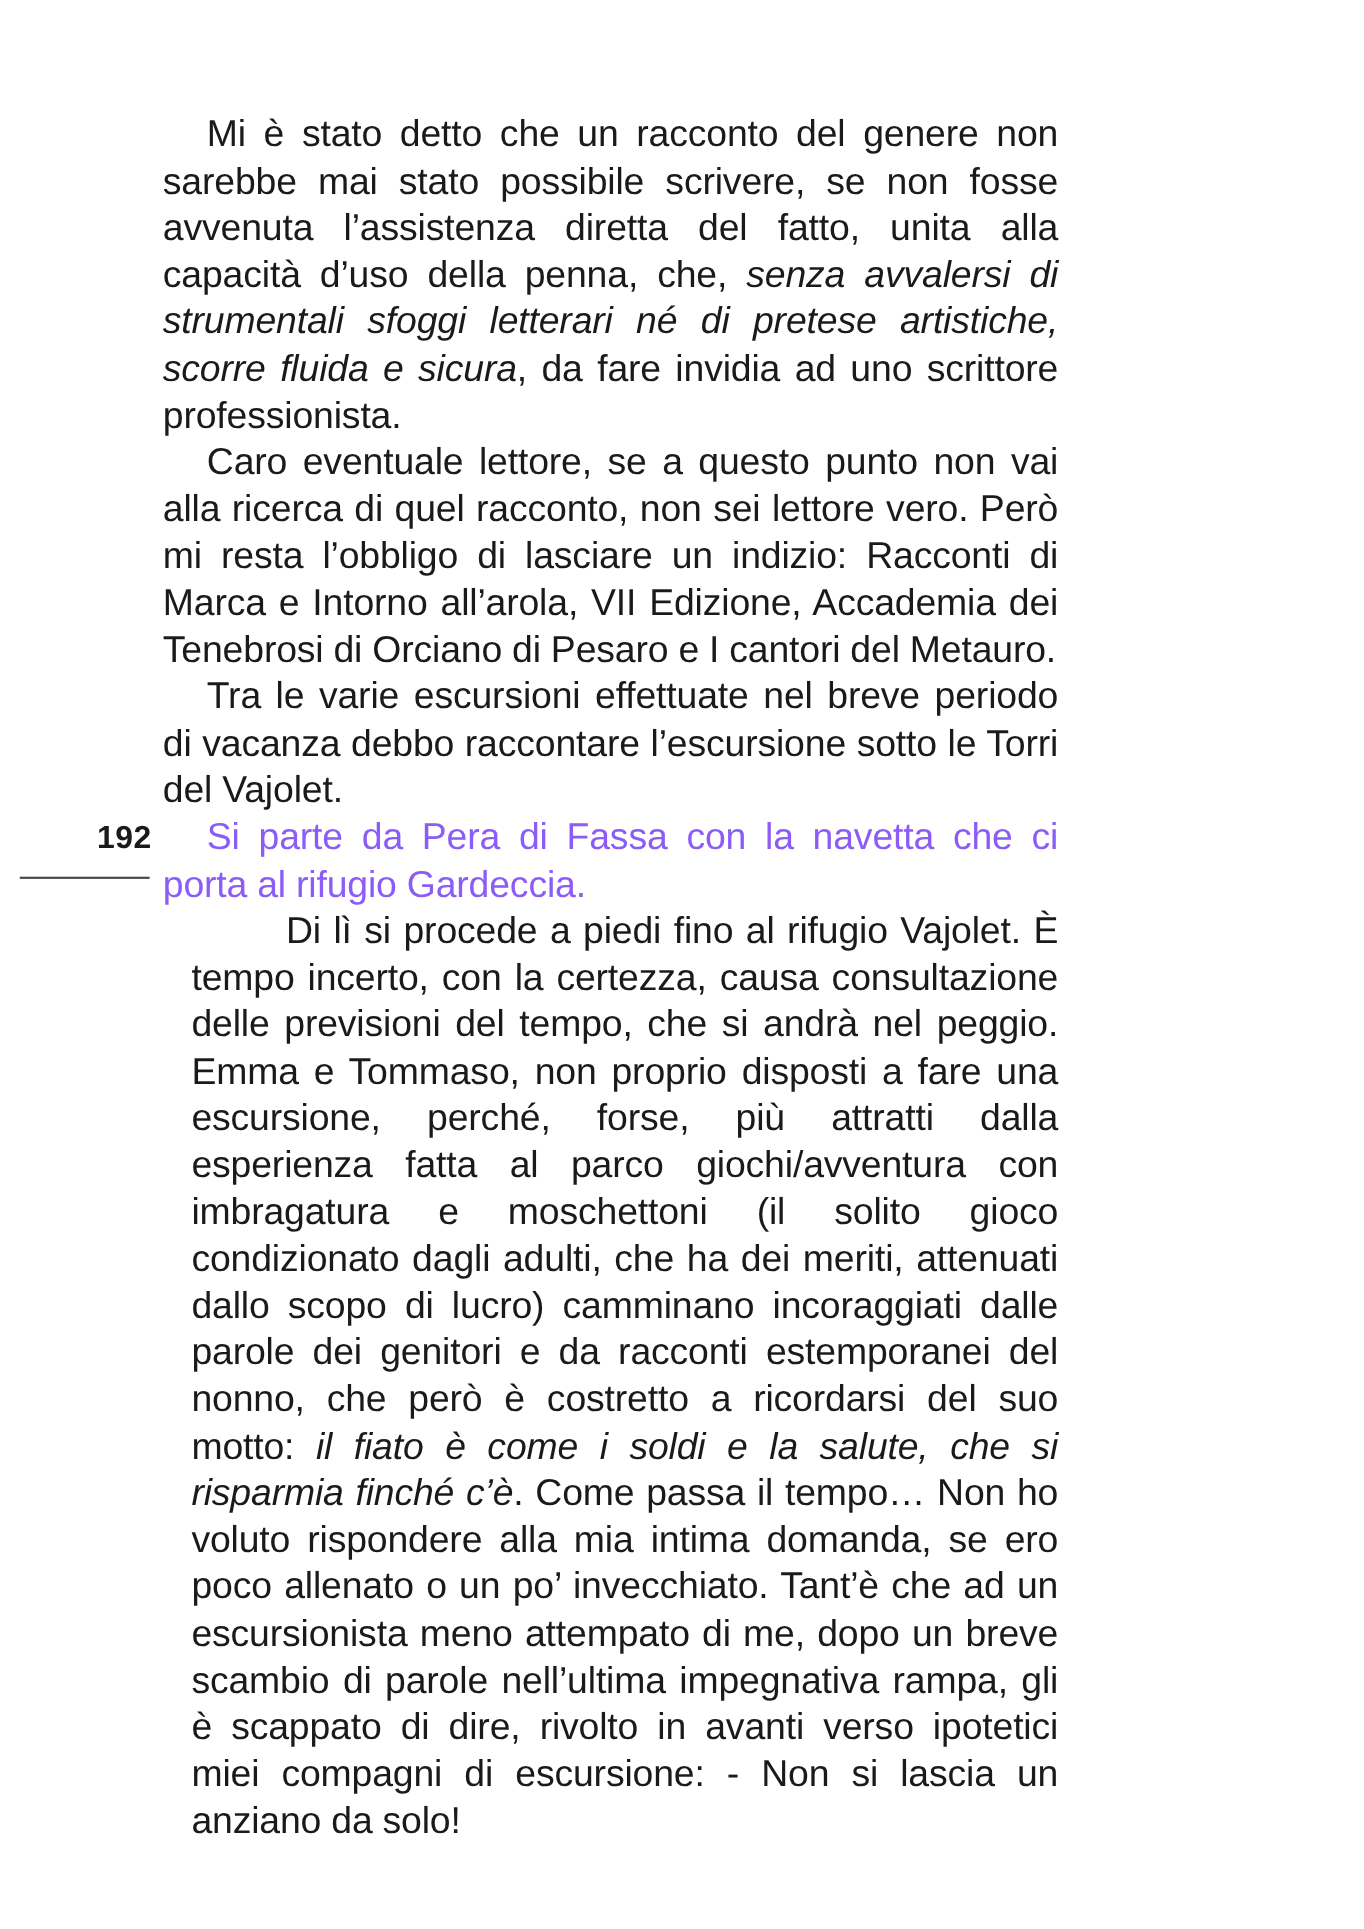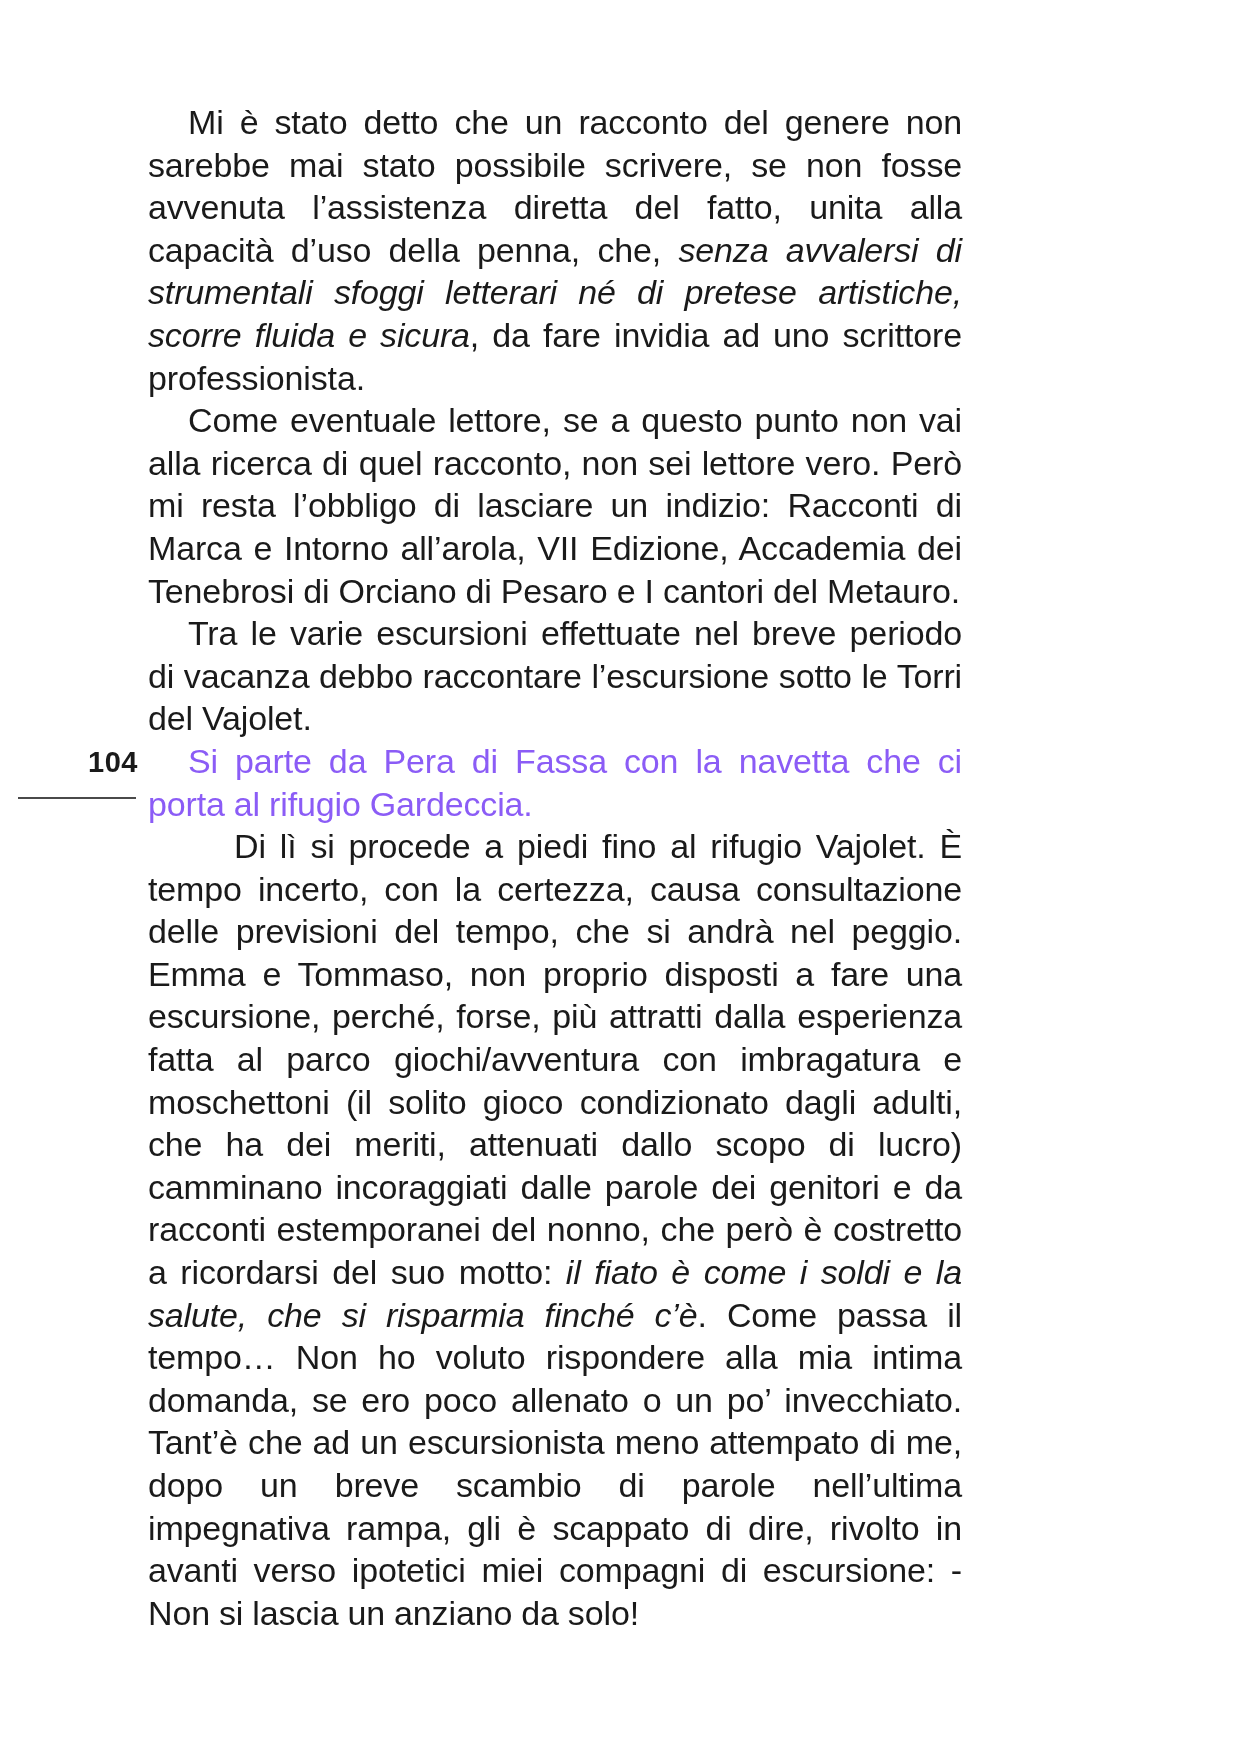--- a/index.html
+++ b/index.html
@@ -63,39 +63,39 @@
     text-align: justify;
     text-justify: inter-word;
     -webkit-hyphens: none;
     hyphens: none;
     word-spacing: -0.2px;
     letter-spacing: -0.15px;
     text-indent: 40px;
     font-stretch: condensed;
     transform-origin: left top;
   }
-  p.para.wide-indent { text-indent: 86px; }
+  p.para.wide-indent { text-indent: 86px; margin-left: 26px; }
 
   
 
   em.it {
     font-style: italic;
   }
 </style>
 </head>
 <body style="background: rgb(255, 255, 255);">
 
 <div id="page" style="background: rgb(255, 255, 255);">
 
   <div id="folio">
-    <span class="num" style="color: rgb(26, 26, 26);">104</span>
+    <span class="num" style="color: rgb(26, 26, 26);">192</span>
     <div class="rule" style="background: rgb(74, 74, 74);"></div>
   </div>
 
   <div id="textcol">
       <p class="para" style="color: rgb(26, 26, 26);"><span>Mi è stato detto che un racconto del genere non sarebbe mai stato possibile scrivere, se non fosse avvenuta  l’assistenza diretta del fatto, unita alla capacità d’uso della penna, che, </span><em class="it">senza avvalersi di strumentali sfoggi letterari né di pretese artistiche, scorre fluida e sicura</em><span>, da fare invidia ad uno scrittore professionista.</span></p>
-      <p class="para" style="color: rgb(26, 26, 26);"><span>Come eventuale lettore, se a questo punto non vai alla ricerca di quel racconto, non sei lettore vero. Però mi resta l’obbligo di lasciare un indizio: Racconti di Marca e Intorno all’arola, VII Edizione, Accademia dei Tenebrosi di Orciano di Pesaro e I cantori del Metauro.</span></p>
+      <p class="para" style="color: rgb(26, 26, 26);"><span>Caro eventuale lettore, se a questo punto non vai alla ricerca di quel racconto, non sei lettore vero. Però mi resta l’obbligo di lasciare un indizio: Racconti di Marca e Intorno all’arola, VII Edizione, Accademia dei Tenebrosi di Orciano di Pesaro e I cantori del Metauro.</span></p>
       <p class="para" style="color: rgb(26, 26, 26);"><span>Tra le varie escursioni effettuate nel breve periodo di vacanza debbo raccontare l’escursione sotto le Torri del Vajolet.</span></p>
       <p class="para" style="color: #8b5cf6;"><span>Si parte da Pera di Fassa con la navetta che ci porta al rifugio Gardeccia.</span></p>
       <p class="para wide-indent" style="color: rgb(26, 26, 26);"><span>Di lì si procede a piedi fino al rifugio Vajolet. È tempo incerto, con la certezza, causa consultazione delle previsioni del tempo, che si andrà nel peggio. Emma e Tommaso, non proprio disposti a fare una escursione, perché, forse, più attratti dalla esperienza fatta al parco giochi/avventura con imbragatura e moschettoni (il solito gioco condizionato dagli adulti, che ha dei meriti, attenuati dallo scopo di lucro) camminano incoraggiati dalle parole dei genitori e da racconti estemporanei del nonno, che però è costretto a ricordarsi del suo motto: </span><em class="it">il fiato è come i soldi e la salute, che si risparmia finché c’è</em><span>. Come passa il tempo… Non ho voluto rispondere alla mia intima domanda, se ero poco allenato o un po’ invecchiato. Tant’è che ad un escursionista meno attempato di me, dopo un breve scambio di parole nell’ultima impegnativa rampa, gli è scappato di dire, rivolto in avanti verso ipotetici miei compagni di escursione: - Non si lascia un anziano da solo!</span></p>
     </div>
 
 </div>
 
 </body></html>

